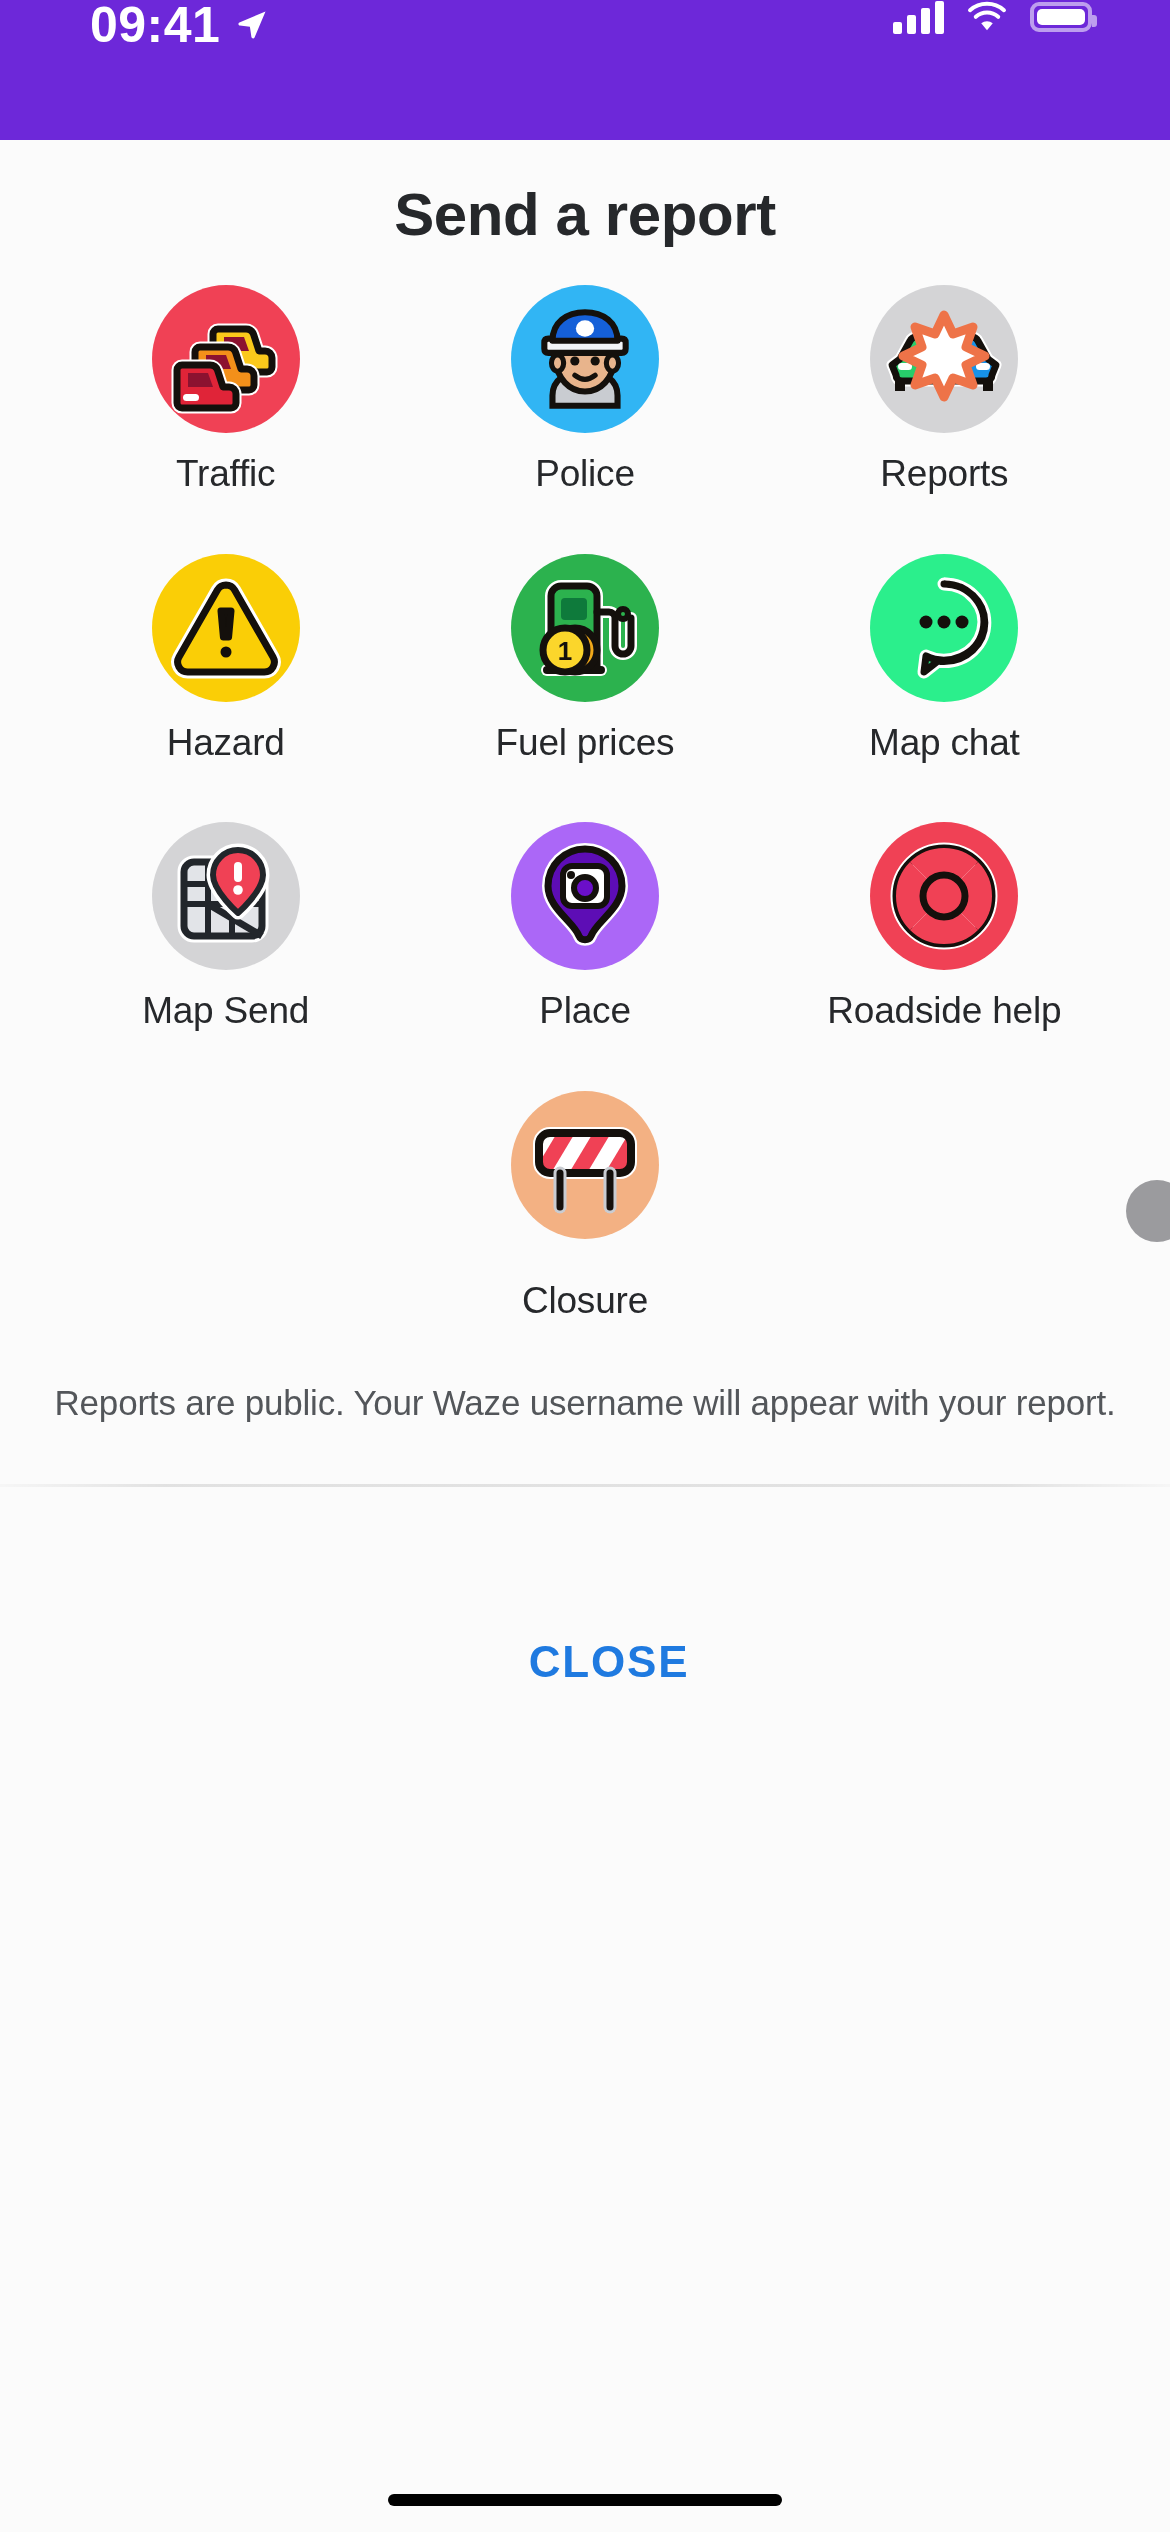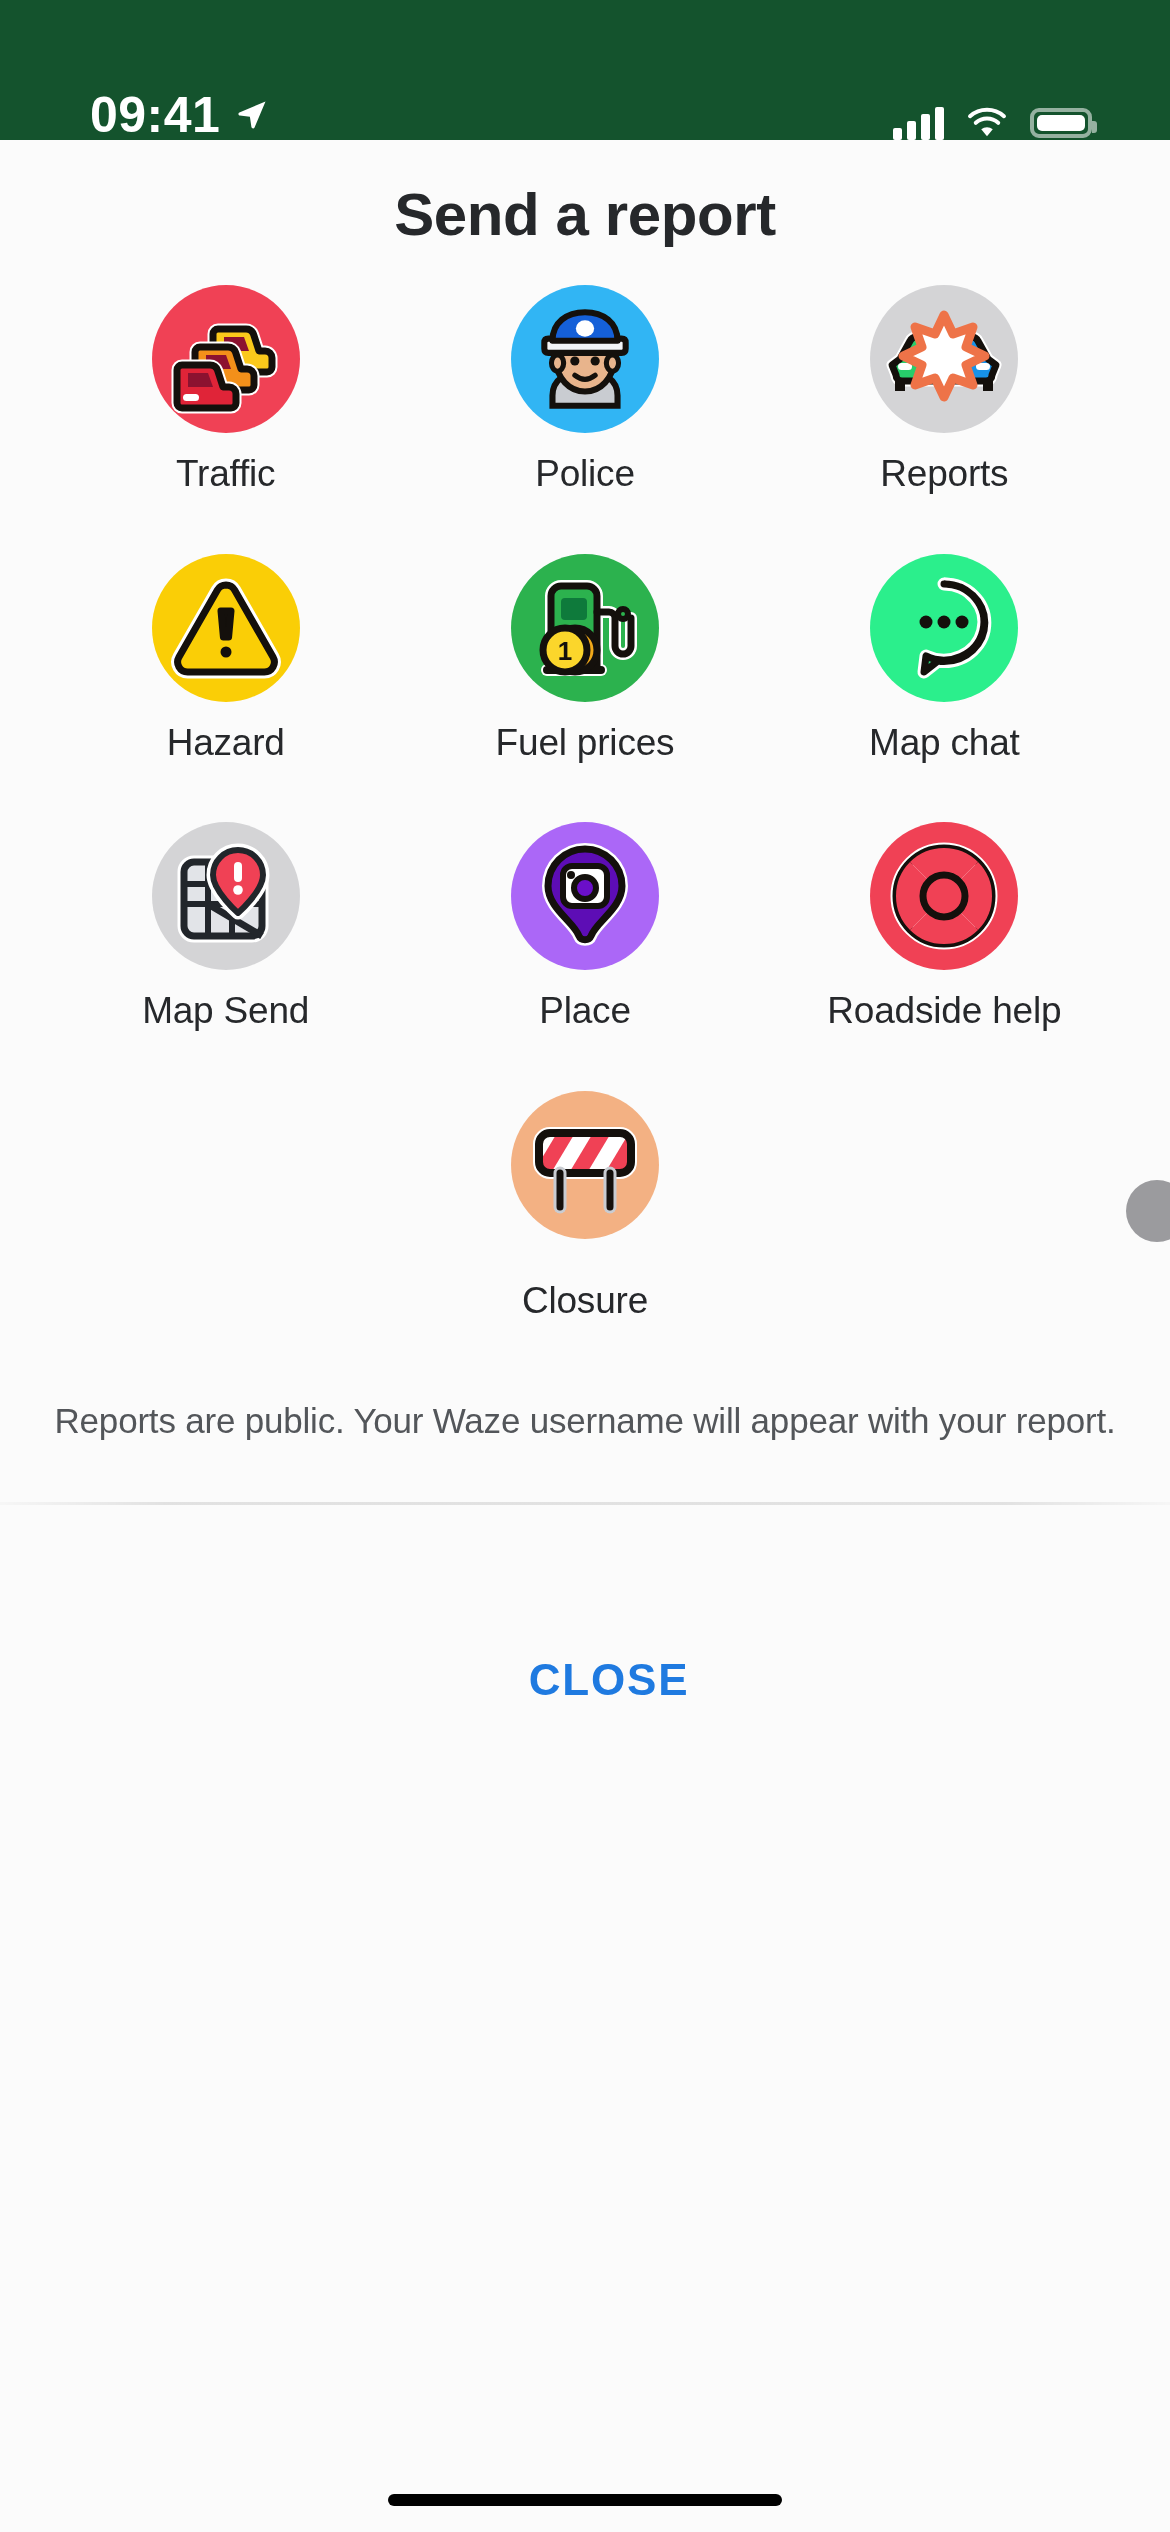--- a/index.html
+++ b/index.html
@@ -7,22 +7,22 @@
     width:1170px; height:2532px;
     background:#ffffff;
     font-family:"Liberation Sans", sans-serif;
     overflow:hidden;
   }
   .phone { position:relative; width:1170px; height:2532px; background:#fbfbfb; }
 
   
   .statusbar{
     position:absolute; top:0; left:0; width:1170px; height:140px;
-    background:#14532d; color:#fff;
-    display:flex; align-items:flex-end; justify-content:space-between;
+    background:#6d28d9; color:#fff;
+    display:flex; align-items:flex-start; justify-content:space-between;
     padding:0 78px 0 90px;
   }
   .sb-left{ display:flex; align-items:center; gap:14px; }
   .sb-time{ font-size:50px; font-weight:600; letter-spacing:0.5px; line-height:1; }
   .sb-right{ display:flex; align-items:center; gap:22px; }
   .loc-arrow{ width:36px; height:36px; display:block; }
   .sig{ display:flex; align-items:flex-end; gap:5px; height:34px; }
   .sig i{ display:block; width:9px; background:#fff; border-radius:2px; }
   .sig i:nth-child(1){ height:12px; }
   .sig i:nth-child(2){ height:19px; }
@@ -65,21 +65,21 @@
 
   
   .scroll-pill{
     position:absolute; right:-18px; top:1040px;
     width:62px; height:62px; border-radius:50%;
     background:#9b9b9e;
   }
 
   
   .disclaimer{
-    margin-top:18px; padding:0 54px;
+    padding:0 54px;
     text-align:center; font-size:35px; line-height:1.32; color:#53565a;
     letter-spacing:-0.2px;
   }
   .divider{
     margin-top:58px; width:100%; height:3px;
     background:linear-gradient(to right, rgba(0,0,0,0.02), rgba(0,0,0,0.10) 14%, rgba(0,0,0,0.10) 86%, rgba(0,0,0,0.02));
   }
   .close-wrap{ height:200px; display:flex; align-items:flex-end; justify-content:center;padding-left:48px; }
   .close-btn{
     background:none; border:none; cursor:pointer;

